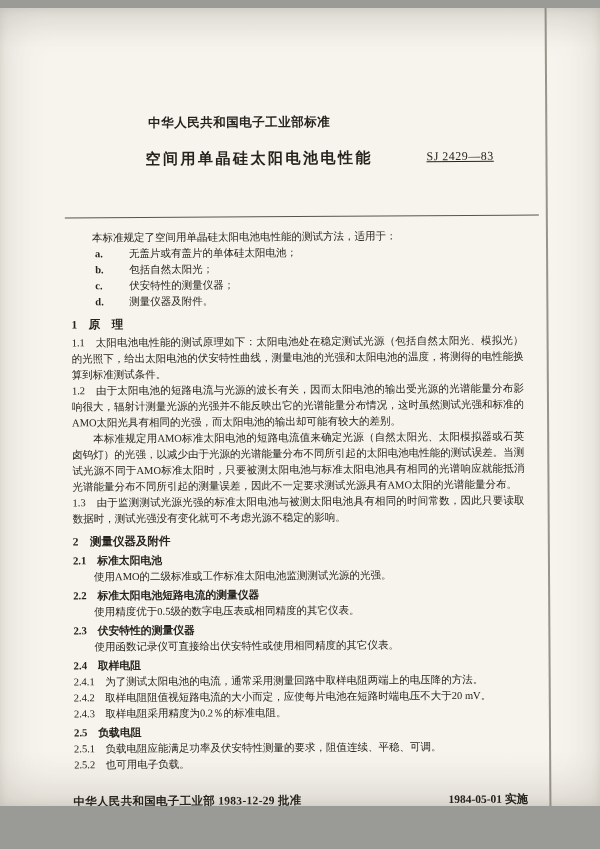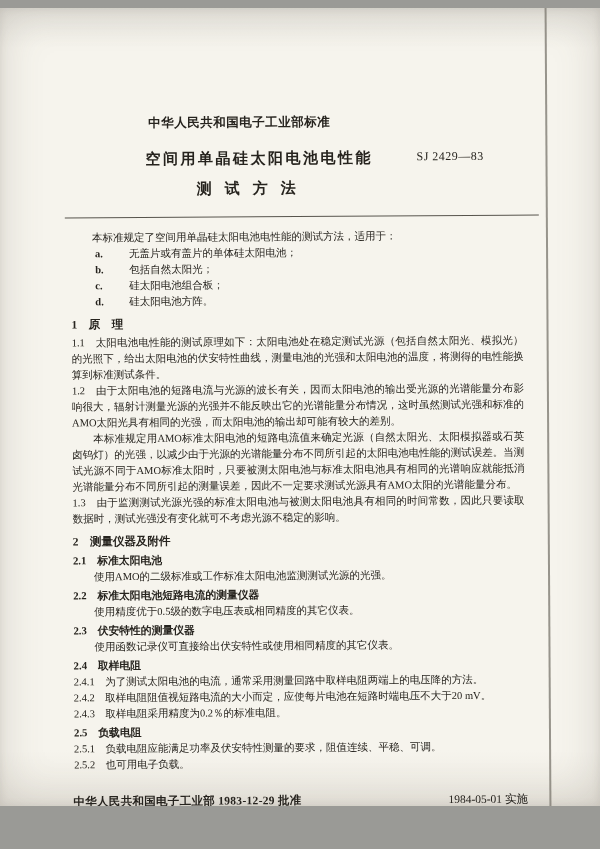--- a/index.html
+++ b/index.html
@@ -37,25 +37,26 @@
     position: absolute;
     left: 147px;
     top: 141px;
     font-size: 15px;
     font-weight: bold;
     letter-spacing: 2.5px;
     white-space: nowrap;
   }
   .std-number {
     position: absolute;
-    left: 418px;
+    left: 428px;
     top: 142px;
     font-size: 12px;
     letter-spacing: 0.5px;
     white-space: nowrap;
+    text-decoration: underline;
   }
   .title-2 {
     position: absolute;
     left: 198px;
     top: 171px;
     font-size: 15px;
     font-weight: bold;
     letter-spacing: 13px;
     white-space: nowrap;
   }
@@ -101,21 +102,21 @@
     font-size: 11.5px;
     font-weight: bold;
     letter-spacing: 0.3px;
     white-space: nowrap;
   }
   .footer-right {
     position: absolute;
     left: 446px;
     top: 785px;
     font-size: 11.5px;
-    font-weight: normal;
+    font-weight: bold;
     white-space: nowrap;
     text-align: right;
   }
   .v-line {
     position: absolute;
     left: 547px;
     top: 0;
     width: 1.5px;
     height: 849px;
     background: #807c73;
@@ -145,30 +146,29 @@
 
 <div class="scan">
   <div class="sheet">
 
     <div class="std-header">中华人民共和国电子工业部标准</div>
 
     <div class="title-1">空间用单晶硅太阳电池电性能</div>
 
     <div class="std-number">SJ 2429—83</div>
 
-    <div class="title-2">测试方法</div>
 
     <div class="title-rule"></div>
 
     <div class="doc-body">
         <div class="blk-para-indent">本标准规定了空间用单晶硅太阳电池电性能的测试方法，适用于：</div>
         <div class="blk-list"><span class="list-label">a.</span><span>无盖片或有盖片的单体硅太阳电池；</span></div>
         <div class="blk-list"><span class="list-label">b.</span><span>包括自然太阳光；</span></div>
-        <div class="blk-list"><span class="list-label">c.</span><span>硅太阳电池组合板；</span></div>
-        <div class="blk-list"><span class="list-label">d.</span><span>硅太阳电池方阵。</span></div>
+        <div class="blk-list"><span class="list-label">c.</span><span>伏安特性的测量仪器；</span></div>
+        <div class="blk-list"><span class="list-label">d.</span><span>测量仪器及附件。</span></div>
         <div class="blk-heading">1　原　理</div>
         <div class="blk-para">1.1　太阳电池电性能的测试原理如下：太阳电池处在稳定测试光源（包括自然太阳光、模拟光）的光照下，给出太阳电池的伏安特性曲线，测量电池的光强和太阳电池的温度，将测得的电性能换算到标准测试条件。</div>
         <div class="blk-para">1.2　由于太阳电池的短路电流与光源的波长有关，因而太阳电池的输出受光源的光谱能量分布影响很大，辐射计测量光源的光强并不能反映出它的光谱能量分布情况，这时虽然测试光强和标准的AMO太阳光具有相同的光强，而太阳电池的输出却可能有较大的差别。</div>
         <div class="blk-para-indent">本标准规定用AMO标准太阳电池的短路电流值来确定光源（自然太阳光、太阳模拟器或石英卤钨灯）的光强，以减少由于光源的光谱能量分布不同所引起的太阳电池电性能的测试误差。当测试光源不同于AMO标准太阳时，只要被测太阳电池与标准太阳电池具有相同的光谱响应就能抵消光谱能量分布不同所引起的测量误差，因此不一定要求测试光源具有AMO太阳的光谱能量分布。</div>
         <div class="blk-para">1.3　由于监测测试光源光强的标准太阳电池与被测太阳电池具有相同的时间常数，因此只要读取数据时，测试光强没有变化就可不考虑光源不稳定的影响。</div>
         <div class="blk-heading">2　测量仪器及附件</div>
         <div class="blk-subheading">2.1　标准太阳电池</div>
         <div class="blk-para-indent">使用AMO的二级标准或工作标准太阳电池监测测试光源的光强。</div>
         <div class="blk-subheading">2.2　标准太阳电池短路电流的测量仪器</div>
         <div class="blk-para-indent">使用精度优于0.5级的数字电压表或相同精度的其它仪表。</div>

